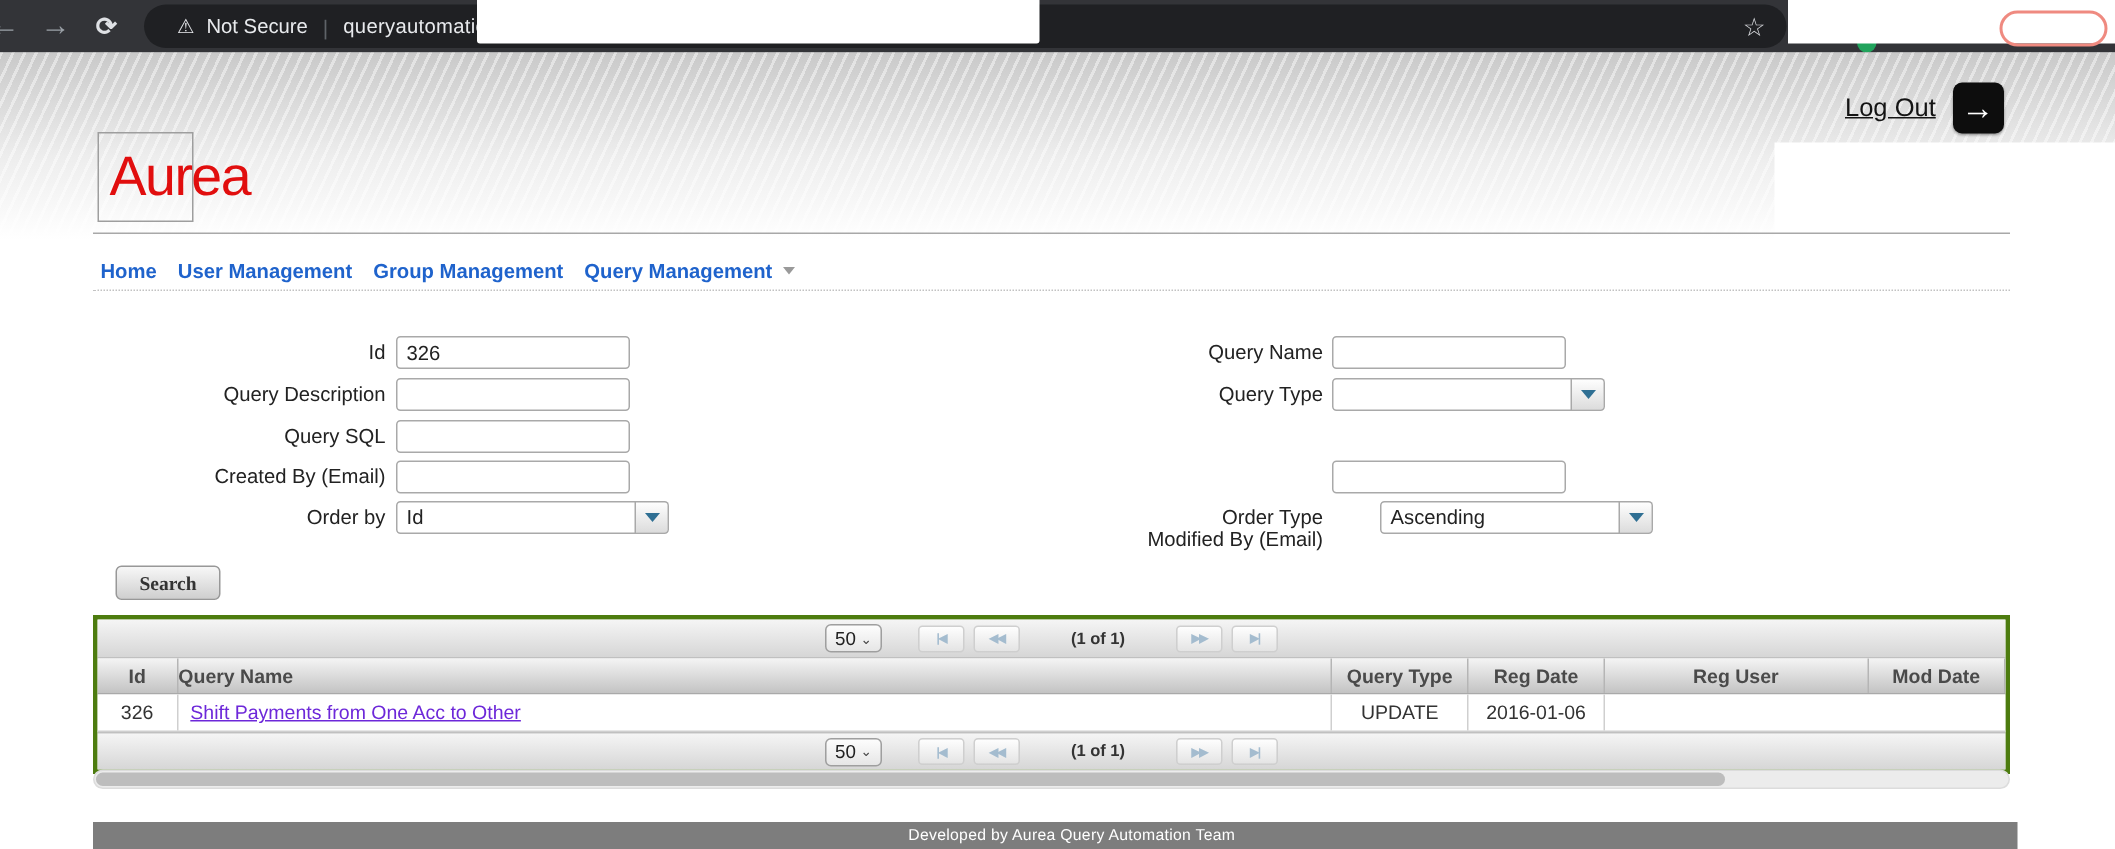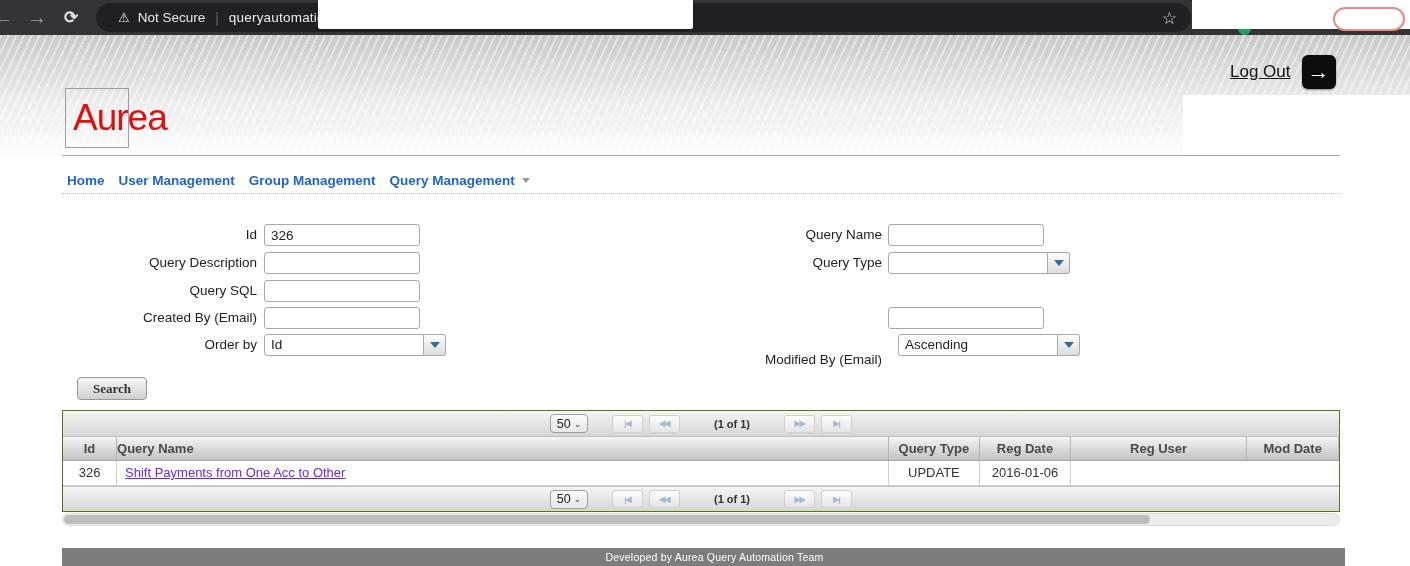--- a/index.html
+++ b/index.html
@@ -61,21 +61,21 @@
   .combo-btn { width:22px; height:22px; border:1px solid #a9a9a9; border-left:none; border-radius:0 3px 3px 0;
                background:linear-gradient(#fefefe,#dcdcdc); display:flex; align-items:center; justify-content:center; cursor:pointer; }
   .combo-tri { width:0; height:0; border-left:5px solid transparent; border-right:5px solid transparent;
                border-top:6px solid #2f6f93; }
 
   .search-btn { position:absolute; left:77px; top:377px; width:70px; height:23px;
                 background:linear-gradient(#f7f7f7,#cfcfcf); border:1px solid #989898; border-radius:4px;
                 font-size:13px; font-weight:bold; color:#333; cursor:pointer; font-family:Liberation Serif, serif; }
 
   
-  .tbl { position:absolute; left:62px; top:410px; width:1278px; border:1px solid #4d7c0f; overflow:hidden; background:#fff; }
+  .tbl { position:absolute; left:62px; top:410px; width:1278px; border:3px solid #4d7c0f; overflow:hidden; background:#fff; }
   .pager { height:26px; background:linear-gradient(#f5f5f5,#d6d6d6); border-bottom:1px solid #c0c0c0;
            display:flex; align-items:center; justify-content:center; gap:6px; }
   .pager.bottom { border-bottom:none; border-top:1px solid #c0c0c0; height:25px; }
   .pg-select { width:38px; height:19px; border:1px solid #9f9f9f; border-radius:4px;
                background:linear-gradient(#fdfdfd,#e6e6e6); display:flex; align-items:center; justify-content:center;
                font-size:12.5px; color:#222; gap:3px; cursor:pointer; margin-right:18px; }
   .pg-select .chev { font-size:9px; color:#444; }
   .pg-btn { width:31px; height:18px; border:1px solid #cfcfcf; border-radius:3px;
             background:linear-gradient(#fefefe,#e4e4e4); color:#a4bccf; font-size:8px; font-weight:bold;
             display:flex; align-items:center; justify-content:center; letter-spacing:-1px; cursor:default; }
@@ -172,21 +172,22 @@
   <div class="combo" style="left:888px; top:252px;">
     <div class="combo-text"></div>
     <div class="combo-btn">
       <span class="combo-tri"></span>
     </div>
   </div>
 
   <label class="frm-label" style="left:662px; top:307px;margin-top:42px;">Modified By (Email)</label>
   <input class="frm-input" style="left: 888px; top: 307px;" value="">
 
-  <div class="combo" style="left:898px; top:334px;">
+  <label class="frm-label" style="left:662px; top:334px;">Order Type</label>
+  <div class="combo" style="left:920px; top:334px;">
     <div class="combo-text">Ascending</div>
     <div class="combo-btn">
       <span class="combo-tri"></span>
     </div>
   </div>
 
   <button class="search-btn">Search</button>
 
   <div class="tbl">
 

